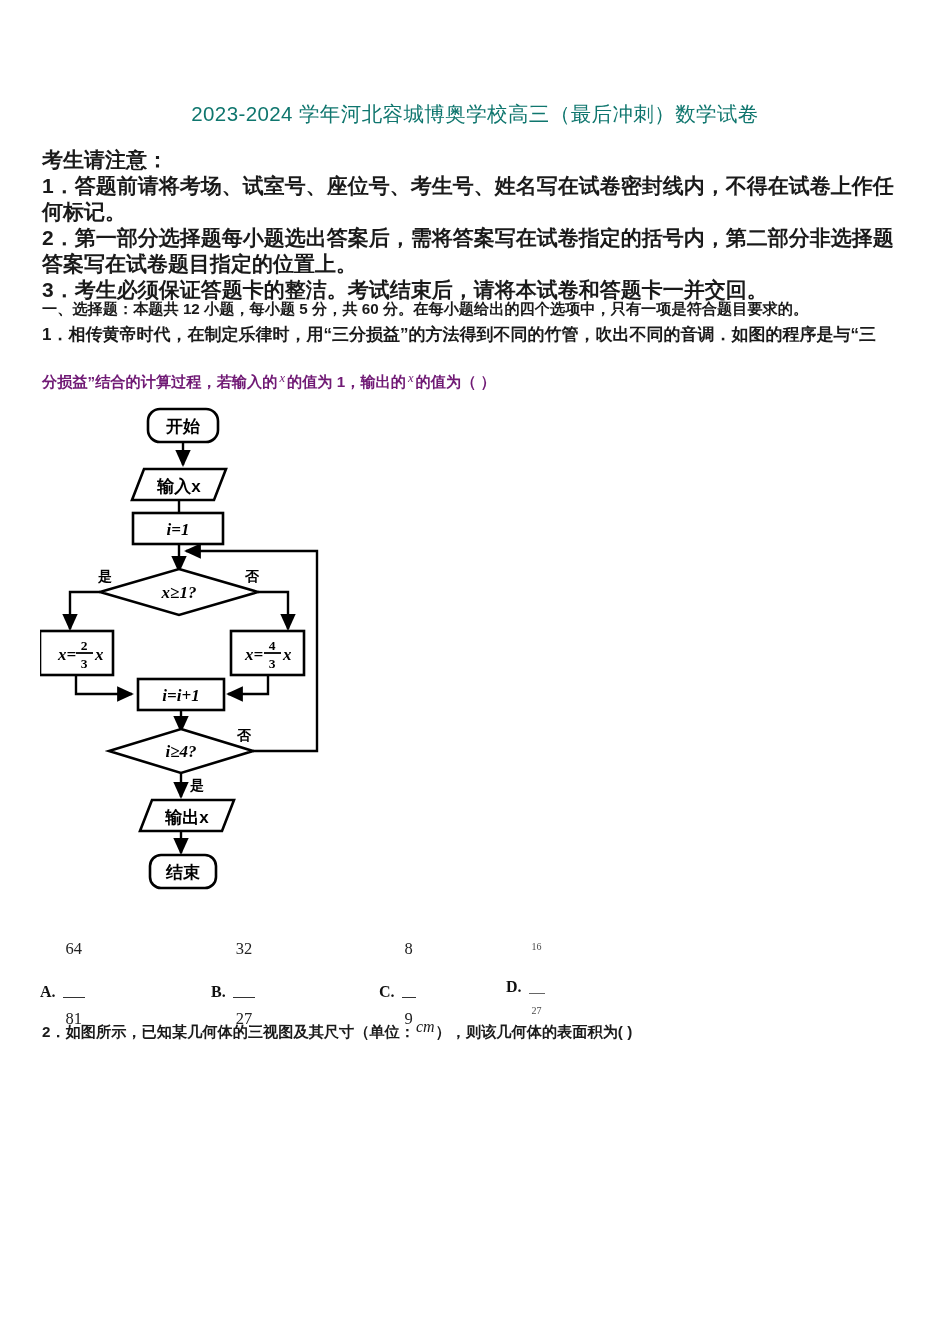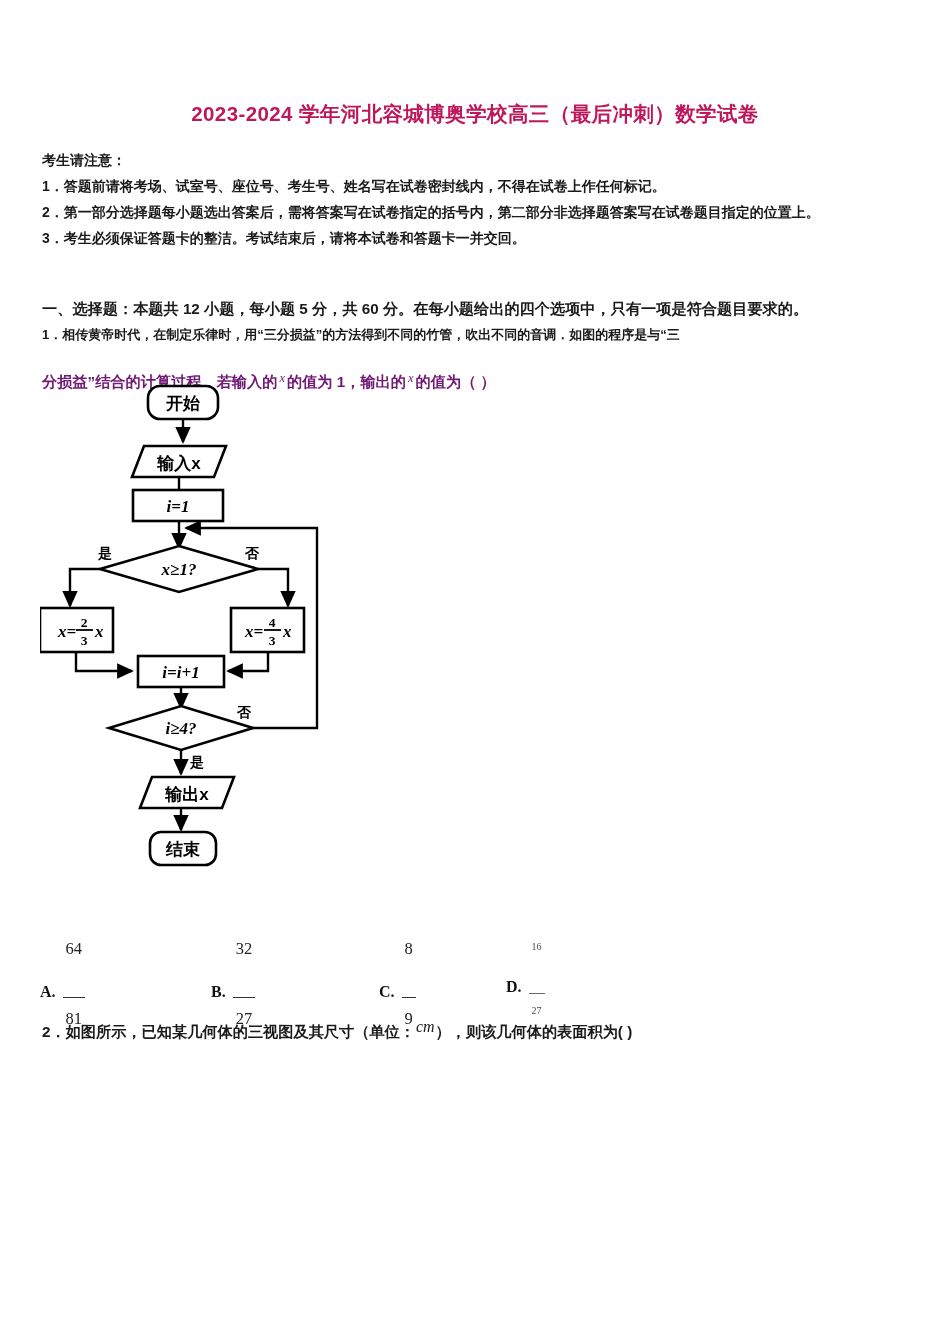--- a/index.html
+++ b/index.html
@@ -23,35 +23,35 @@
   }
 
   
   .doc-title {
     position: absolute;
     left: 0;
     right: 0;
     top: 100px;
     text-align: center;
     font-family: "Liberation Sans", "DejaVu Sans", sans-serif;
-    font-weight: bold;
+    font-weight: normal;
     font-size: 20.5px;
     letter-spacing: 0.4px;
-    color: #be185d;
+    color: #0f766e;
   }
 
   
   .notice {
     position: absolute;
     left: 42px;
     top: 147px;
     width: 872px;
     font-family: "Liberation Sans", "DejaVu Sans", sans-serif;
     font-weight: bold;
-    font-size: 14px;
+    font-size: 21px;
     line-height: 26px;
     color: #1a1a1a;
   }
   .notice .line { white-space: normal; }
 
   
   .section-head {
     position: absolute;
     left: 42px;
     top: 296px;
@@ -62,21 +62,21 @@
     line-height: 25px;
     color: #1a1a1a;
   }
   .q1-line1 {
     position: absolute;
     left: 42px;
     top: 322px;
     width: 886px;
     font-family: "Liberation Sans", "DejaVu Sans", sans-serif;
     font-weight: bold;
-    font-size: 13px;
+    font-size: 17px;
     line-height: 25px;
     color: #1a1a1a;
   }
   .q1-line2 {
     position: absolute;
     left: 42px;
     top: 364px;
     width: 886px;
     font-family: "Liberation Sans", "DejaVu Sans", sans-serif;
     font-weight: bold;
@@ -90,21 +90,21 @@
     font-weight: normal;
     font-size: 12.5px;
     vertical-align: 5px;
     padding: 0 2px;
   }
 
   
   .flow {
     position: absolute;
     left: 40px;
-    top: 376px;
+    top: 399px;
     width: 360px;
     height: 500px;
   }
   .flow svg { display: block; }
 
   
   .options {
     position: absolute;
     left: 40px;
     top: 928px;

